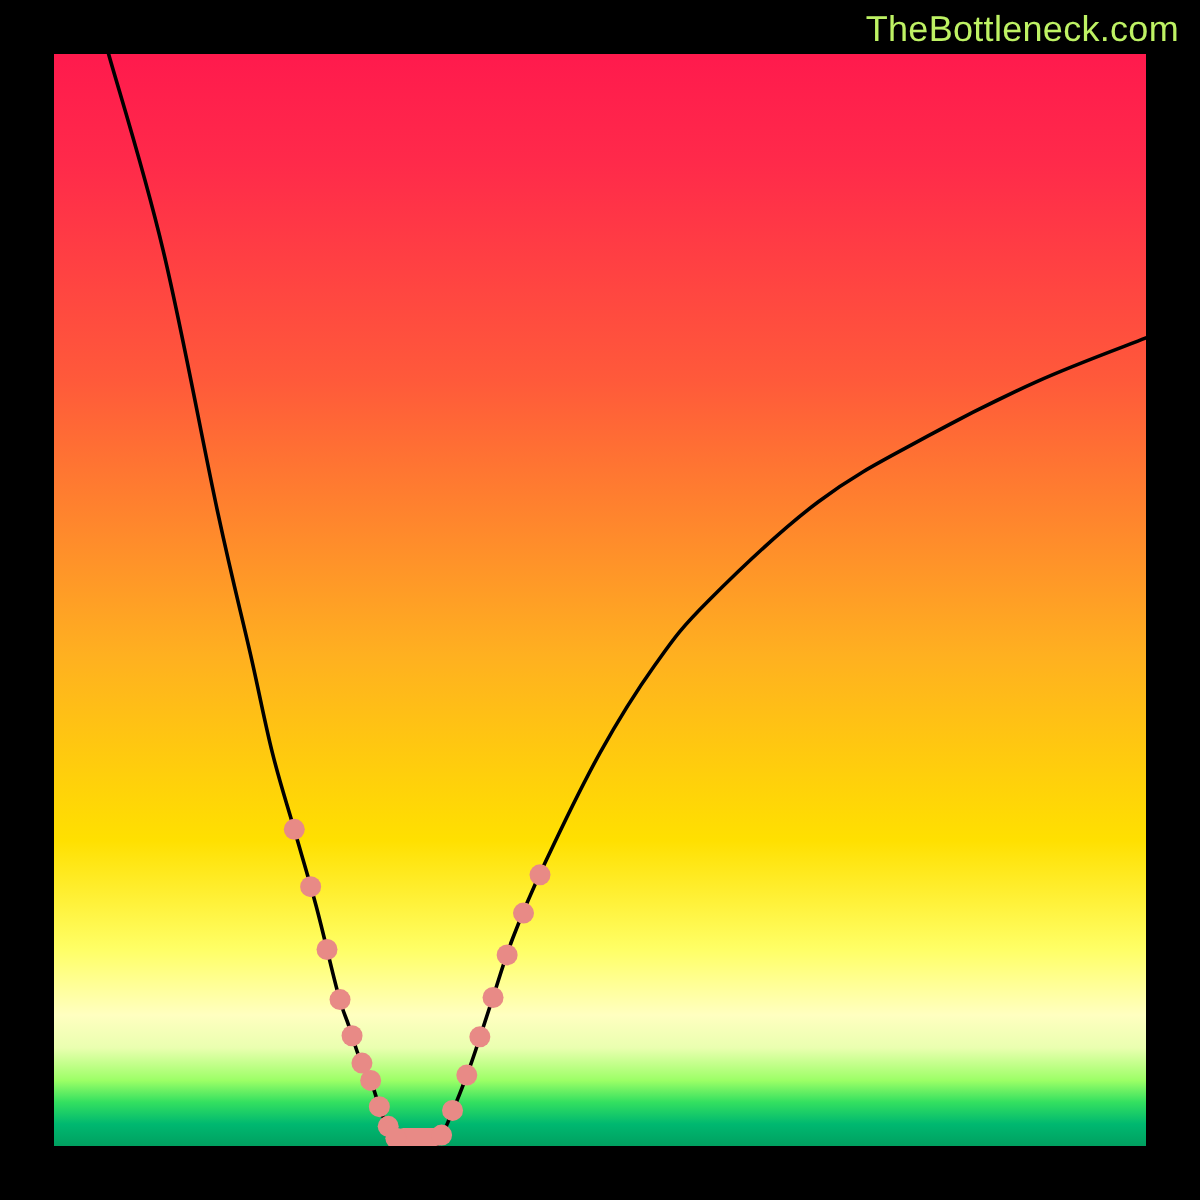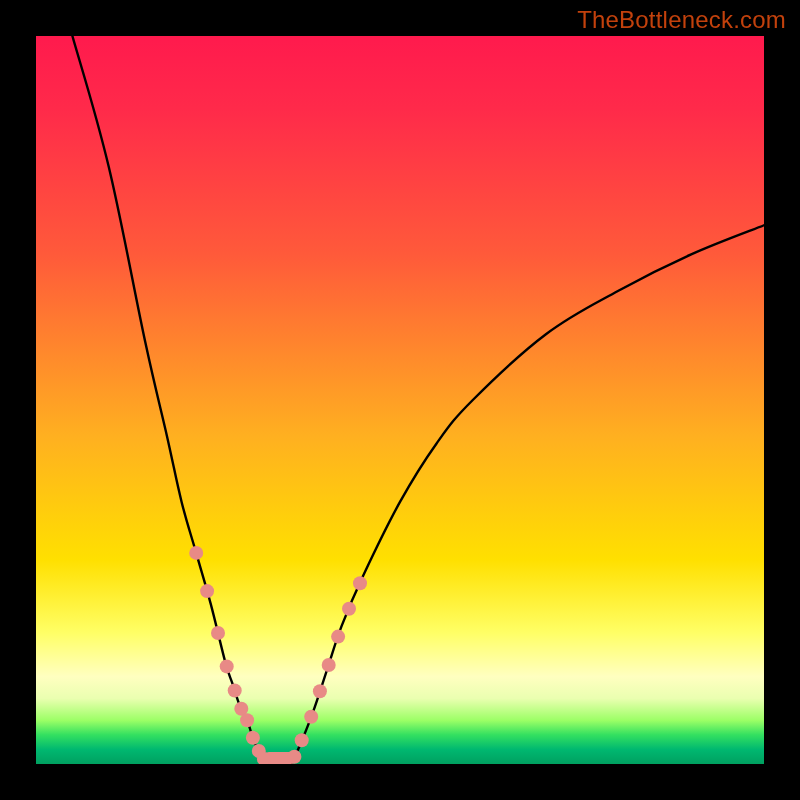--- a/index.html
+++ b/index.html
@@ -37,21 +37,21 @@
       #9cff66 94%,
       #33e060 96%,
       #00b870 98%,
       #00a060 100%
     );
   }
   .watermark {
     position: absolute;
     top: 6px;
     right: 14px;
-    color: #c2410c;
+    color: #bef264;
     font-size: 24px;
     font-weight: 400;
     letter-spacing: 0.2px;
     user-select: none;
   }
   svg.curves {
     position: absolute;
     inset: 0;
     width: 100%;
     height: 100%;

